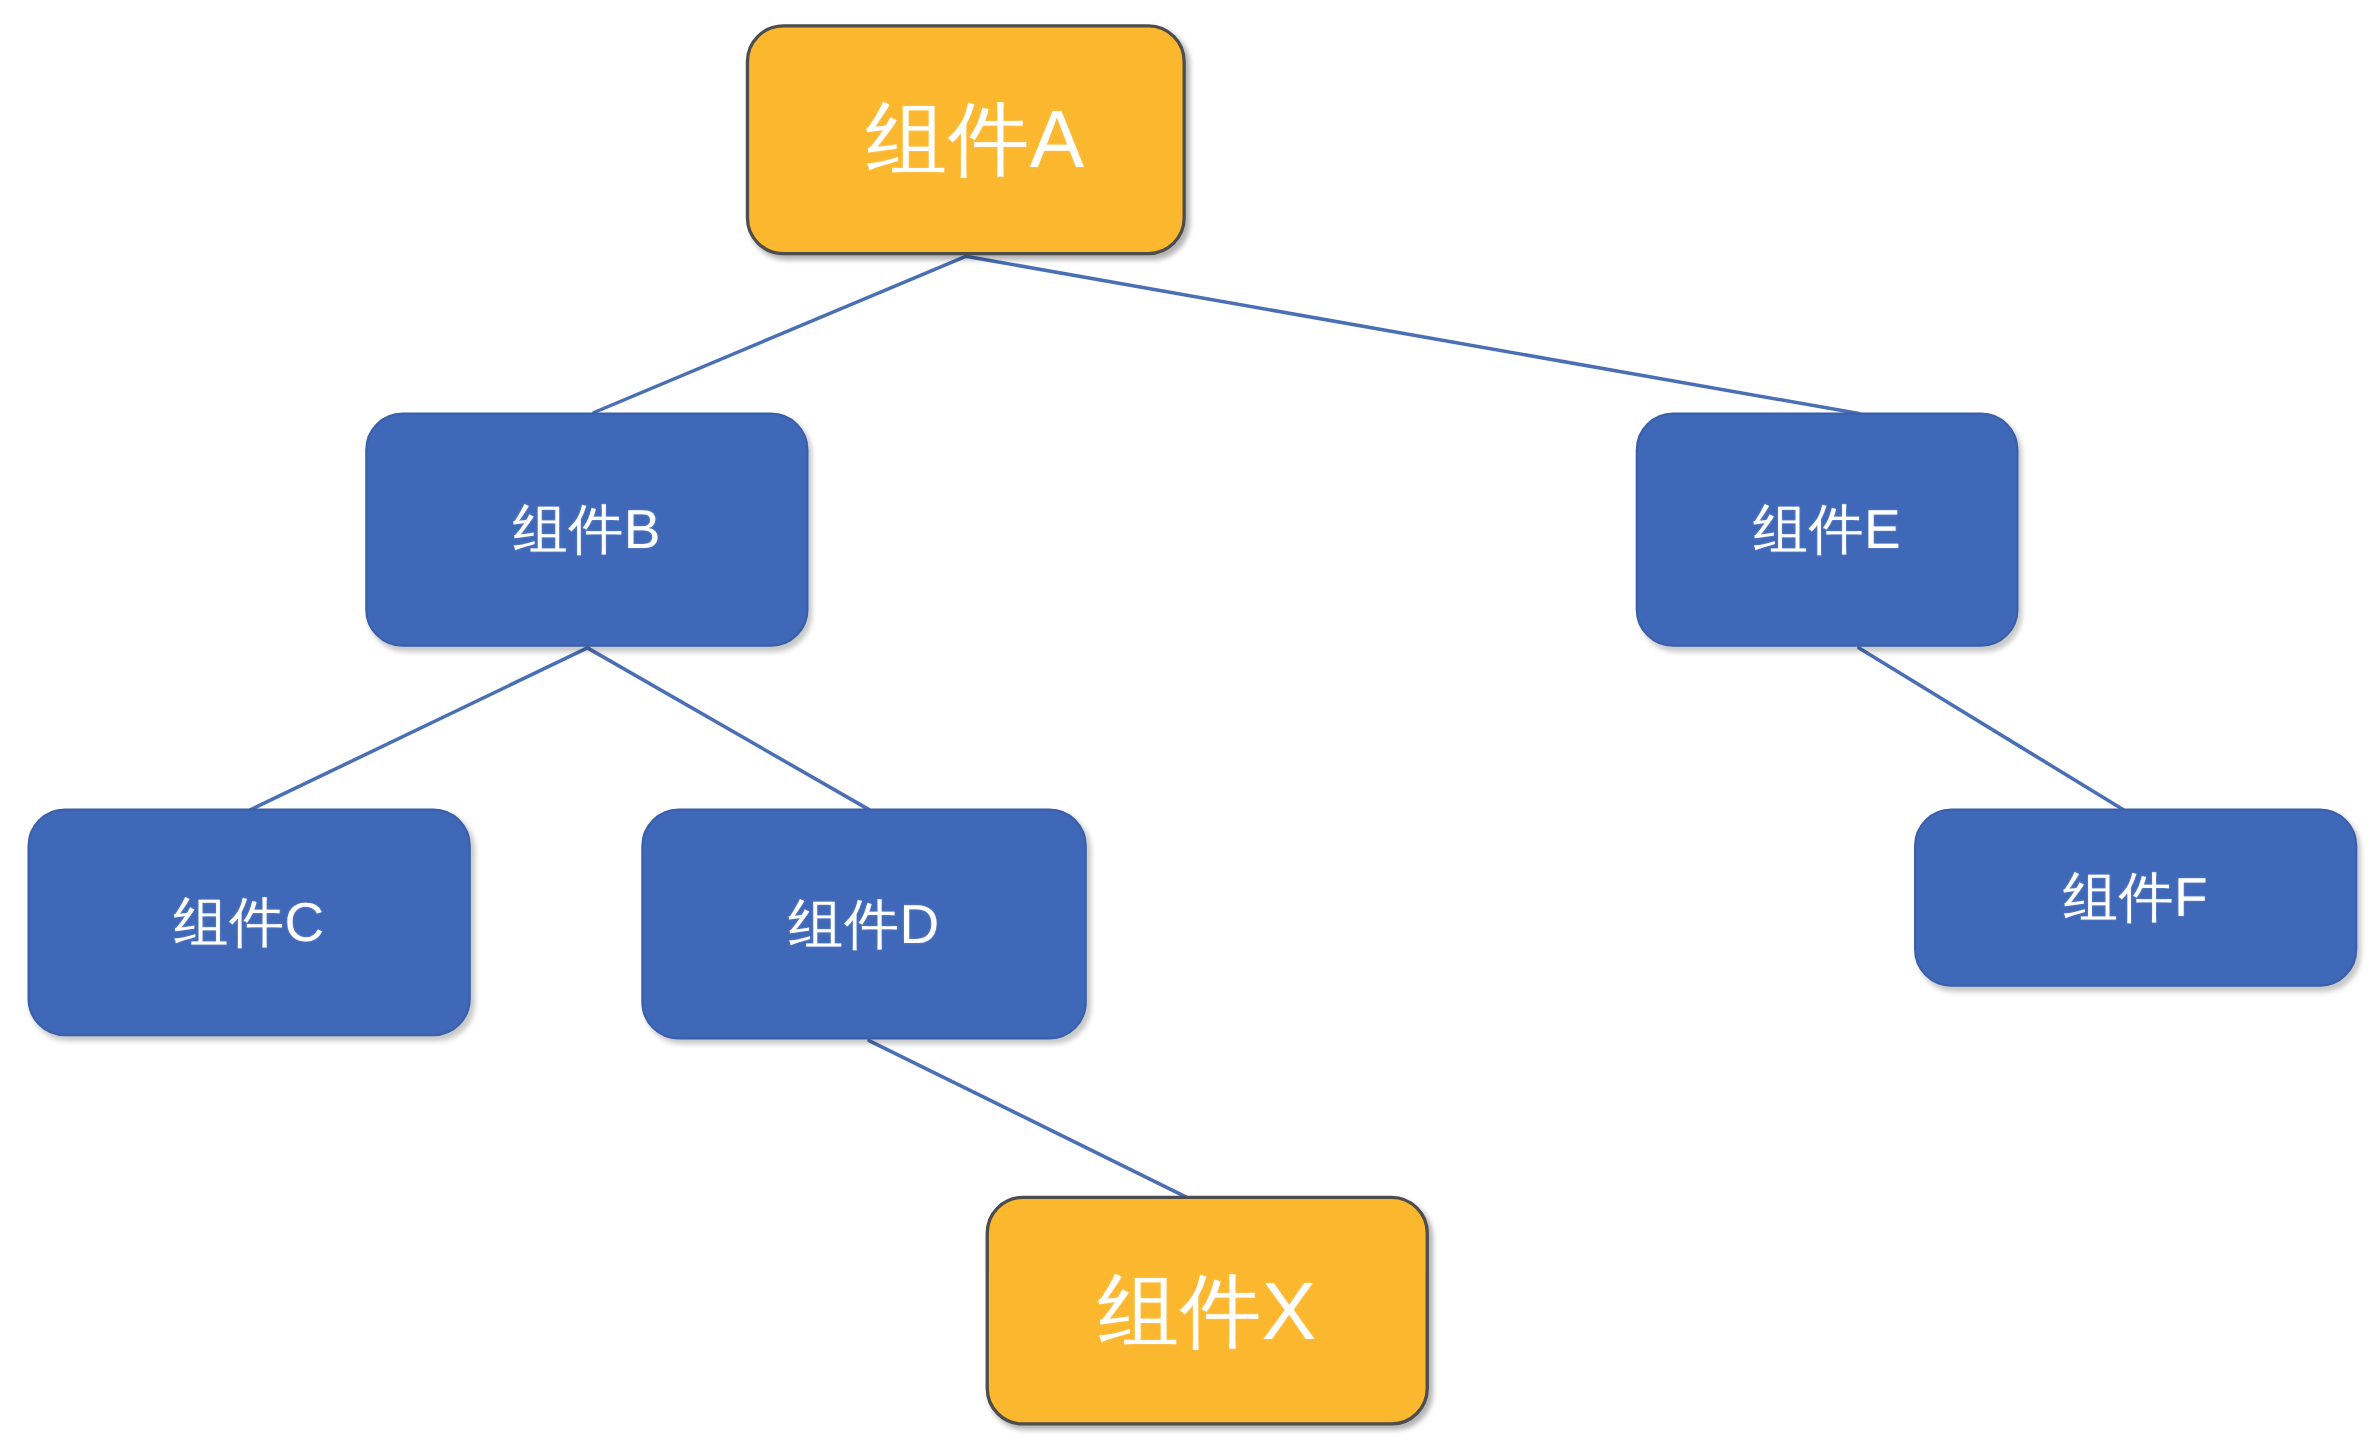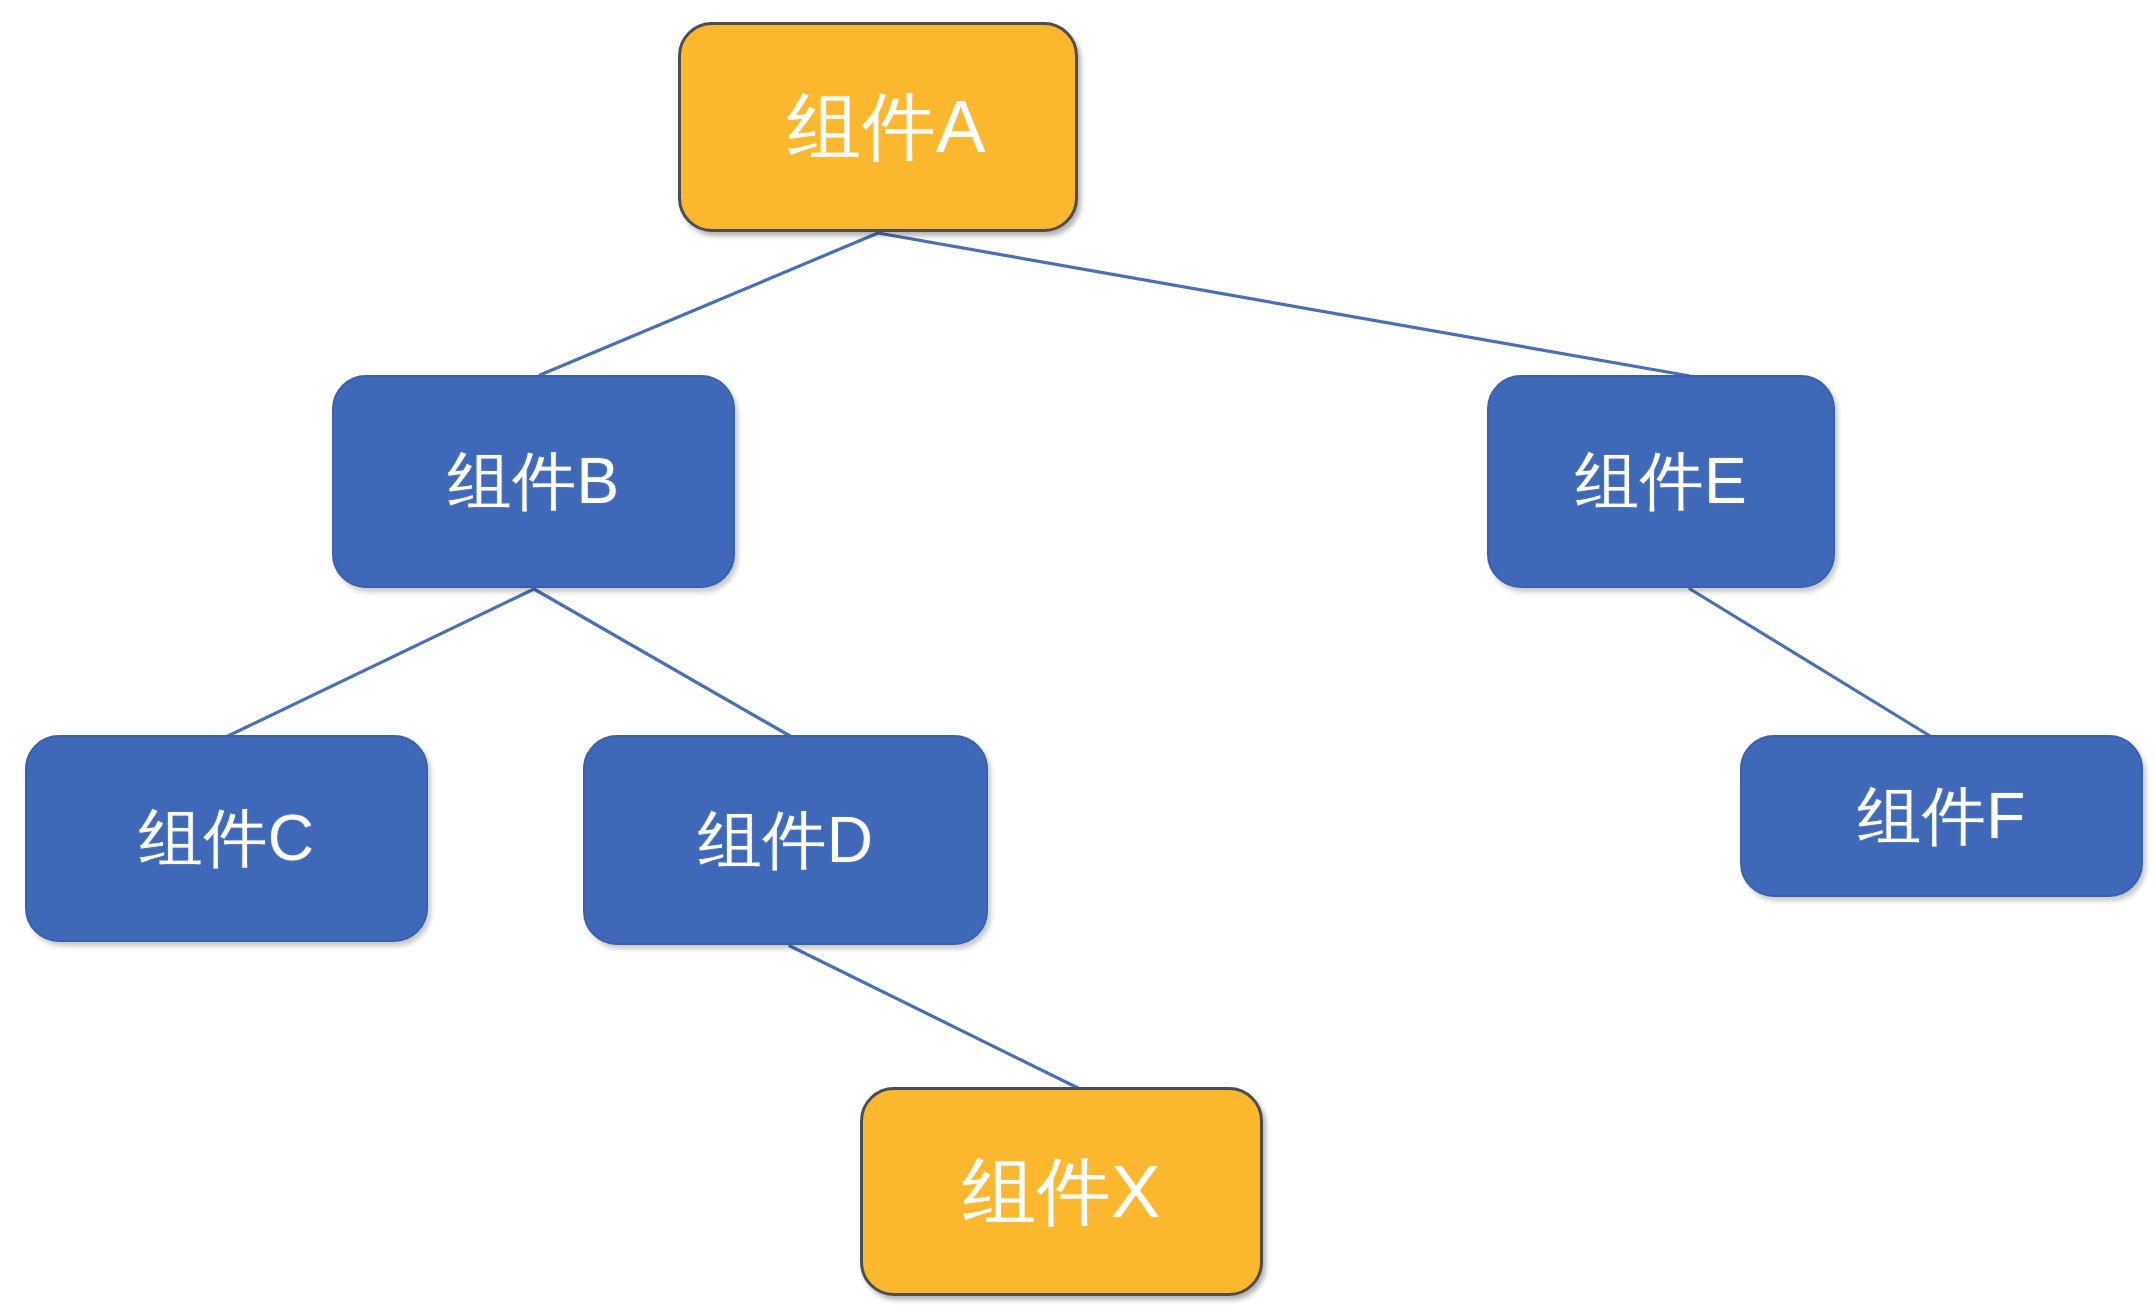--- a/index.html
+++ b/index.html
@@ -52,21 +52,21 @@
   .node.blue {
     background: #3f68b9;
     border: 2px solid #3a60ab;
     box-shadow: 3px 4px 5px rgba(0,0,0,0.22);
   }
   .node.orange .node-label {
     font-size: 74px;
     text-shadow: 0 0 2px rgba(255,255,255,0.35);
   }
   .node.blue .node-label {
-    font-size: 64px;
+    font-size: 50px;
     text-shadow: 0 0 2px rgba(255,255,255,0.30);
   }
 </style>
 </head>
 <body>
 
 <div id="canvas">
   <svg id="edge-layer" viewBox="0 0 2154 1308">
       <line x1="878" y1="233" x2="540" y2="375" stroke="#4a6fb5" stroke-width="3.2" stroke-linecap="round"></line>
       <line x1="878" y1="233" x2="1690" y2="376" stroke="#4a6fb5" stroke-width="3.2" stroke-linecap="round"></line>
@@ -87,17 +87,17 @@
       </div>
       <div class="node blue" style="left: 25px; top: 735px; width: 403px; height: 207px;">
         <span class="node-label">组件C</span>
       </div>
       <div class="node blue" style="left: 583px; top: 735px; width: 405px; height: 210px;">
         <span class="node-label">组件D</span>
       </div>
       <div class="node blue" style="left: 1740px; top: 735px; width: 403px; height: 162px;">
         <span class="node-label">组件F</span>
       </div>
-      <div class="node orange" style="left: 860px; top: 1087px; width: 403px; height: 209px;">
+      <div class="node orange" style="left: 896px; top: 1087px; width: 403px; height: 209px;">
         <span class="node-label">组件X</span>
       </div>
     </div>
 </div>
 
 </body></html>

